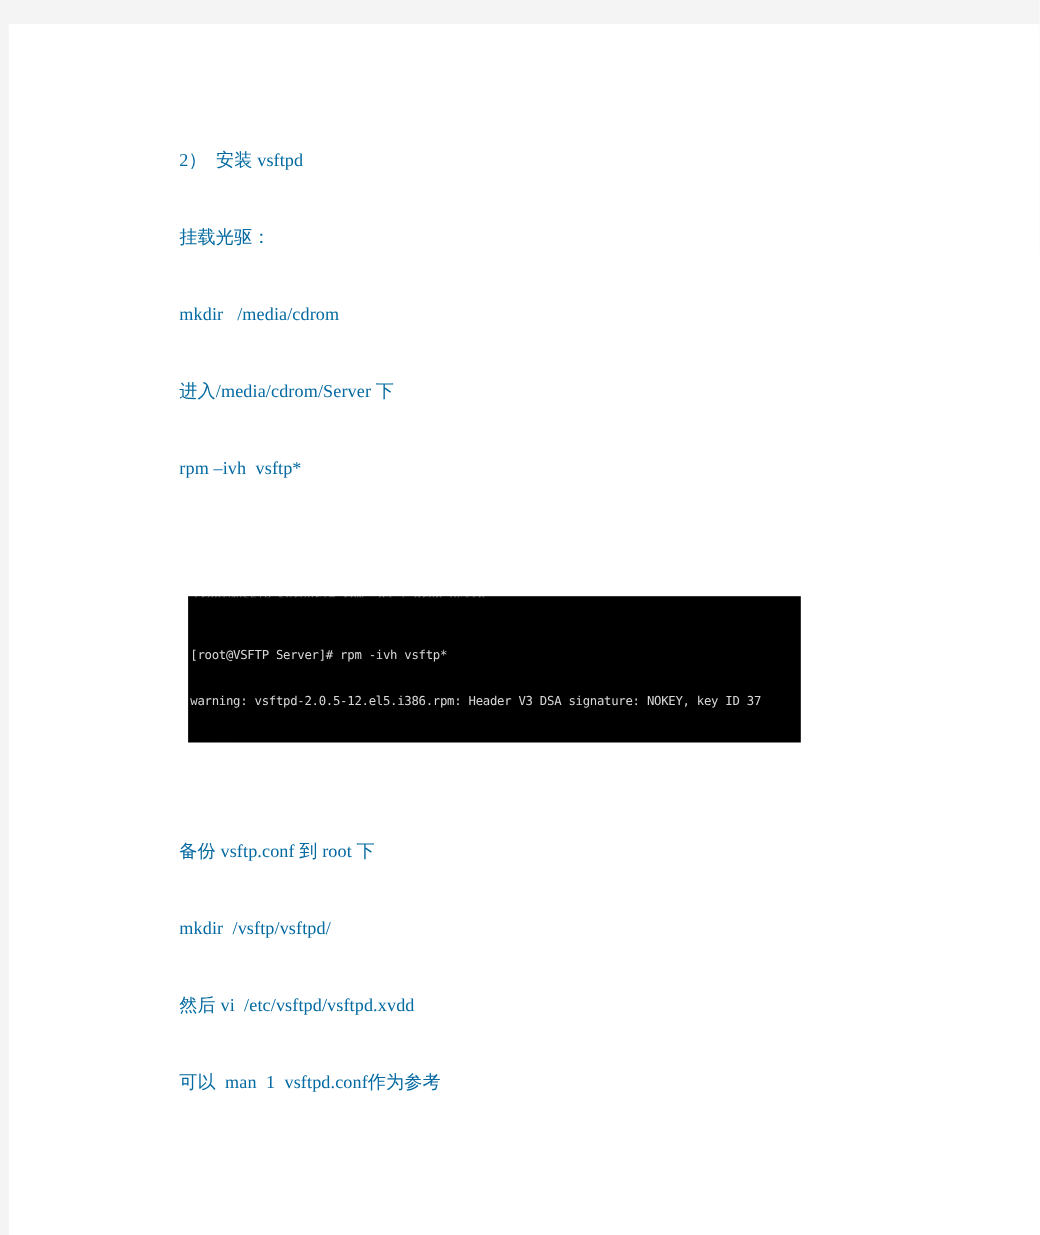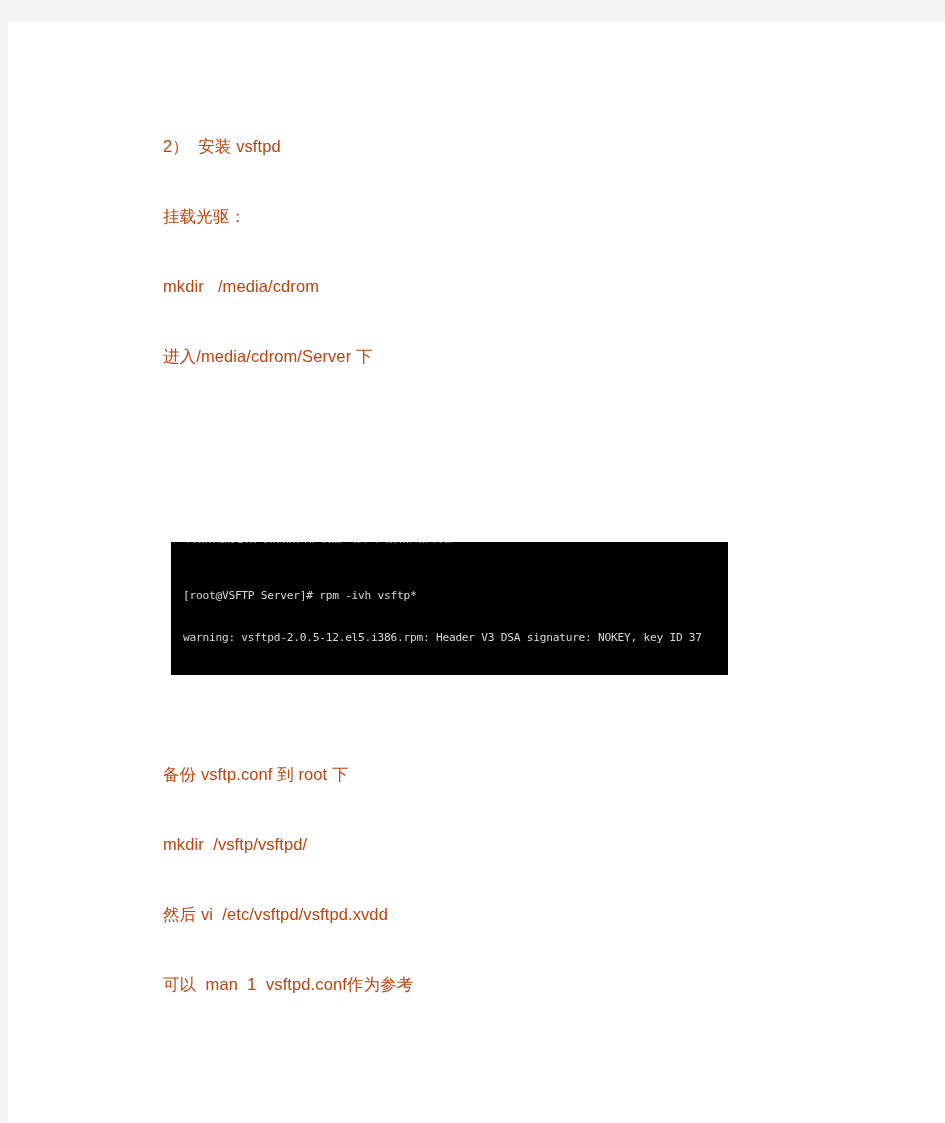--- a/index.html
+++ b/index.html
@@ -23,24 +23,24 @@
     background: #ffffff;
     box-sizing: border-box;
   }
   #content {
     position: absolute;
     left: 155px;
     top: 83px;
     width: 700px;
   }
   .para {
-    font-family: Liberation Sans, sans-serif;
+    font-family: Liberation Serif, serif;
     font-size: 16.5px;
     line-height: 1.0;
-    color: #c2410c;
+    color: #0369a1;
     margin: 0 0 0 0;
     height: 70px;
     white-space: pre;
     letter-spacing: 0.1px;
   }
   .para .txt {
     display: block;
   }
   
   #terminal-figure {
@@ -48,21 +48,21 @@
     left: 163px;
     top: 520px;
     width: 557px;
     height: 133px;
     background: #000000;
     overflow: hidden;
     box-sizing: border-box;
   }
   .term-lines {
     position: absolute;
-    left: 12px;
+    left: 2px;
     top: 4px;
     width: 553px;
     font-family: "DejaVu Sans Mono", monospace;
     font-size: 11.2px;
     line-height: 14.2px;
     color: #d8d8d8;
     white-space: pre;
     letter-spacing: -0.25px;
   }
   .term-lines .tline {
@@ -101,20 +101,23 @@
 
     <div class="para">
       <span class="txt">mkdir   /media/cdrom</span>
     </div>
 
 
     <div class="para">
       <span class="txt">进入/media/cdrom/Server 下</span>
     </div>
 
+    <div class="para">
+      <span class="txt">rpm –ivh  vsftp*</span>
+    </div>
 
   </div>
 
   <div id="terminal-figure">
     <div class="term-lines">
       <span class="clip-row">[root@VSFTP Server]# rpm -qa | grep vsftp</span>
       <span class="tline">[root@VSFTP Server]# rpm -ivh vsftp*</span>
       <span class="tline">warning: vsftpd-2.0.5-12.el5.i386.rpm: Header V3 DSA signature: NOKEY, key ID 37</span>
       <span class="tline">017186</span>
       

